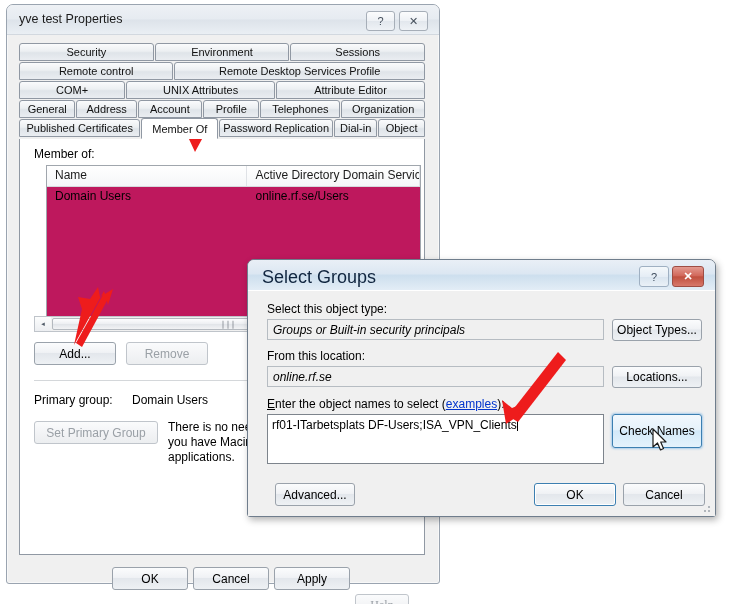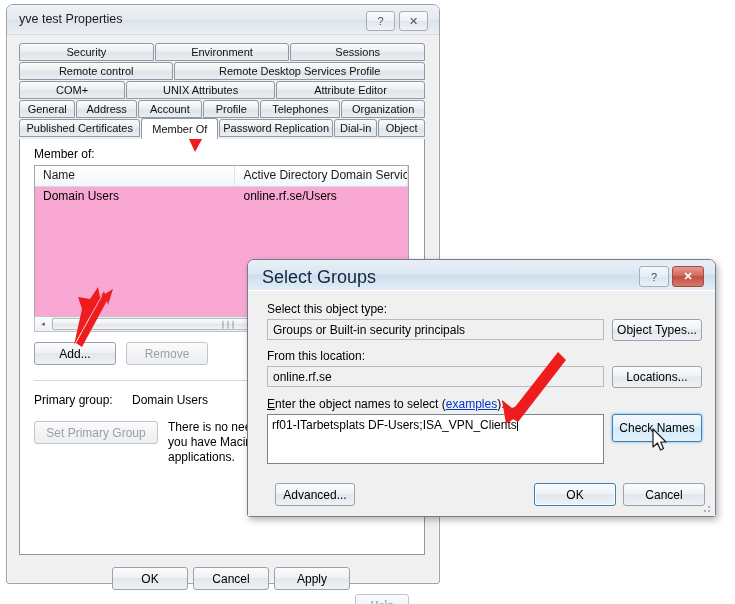--- a/index.html
+++ b/index.html
@@ -65,22 +65,22 @@
 
   .tabpage {
     position: absolute; left: 12px; top: 105px; width: 404px; height: 415px;
     background: #ffffff; border: 1px solid #9098a3; border-top: none;
   }
 
   .field-label { position: absolute; font-size: 12px; color: #000; }
 
   
   .listview {
-    position: absolute; left: 14px; top: 26px; width: 373px; height: 150px;
-    background: #f9a8d4; border: 1px solid #a0a6ad;
+    position: absolute; left: 26px; top: 26px; width: 373px; height: 150px;
+    background: #be185d; border: 1px solid #a0a6ad;
   }
   .lv-header { display: flex; height: 20px; border-bottom: 1px solid #d6d9dd;
     background: linear-gradient(to bottom, #ffffff 0%, #f5f6f8 100%); }
   .lv-th { font-size: 12px; color: #1b1b1b; padding: 2px 0 0 8px;
     border-right: 1px solid #dfe2e6; overflow: hidden; white-space: nowrap; }
   .lv-row { display: flex; height: 20px; }
   .lv-td { font-size: 12px; color: #000; padding: 2px 0 0 8px; overflow: hidden; white-space: nowrap; }
 
   .hscroll {
     position: absolute; left: 14px; top: 177px; width: 373px; height: 16px;
@@ -144,21 +144,21 @@
   .sg-help {
     position: absolute; right: 46px; top: 6px; width: 28px; height: 19px;
     border: 1px solid #9fb0c2; border-radius: 3px;
     background: linear-gradient(to bottom, #f4f8fb 0%, #e5edf5 50%, #d9e4ef 52%, #eaf1f7 100%);
     display: flex; align-items: center; justify-content: center;
     font-size: 11px; color: #3f4d5e;
   }
   .ro-field {
     position: absolute; background: #f0f0f0;
     border: 1px solid #b6bcc2; box-sizing: border-box;
-    font-size: 12px; color: #000; padding: 3px 0 0 5px;
+    font-size: 12px; color: #000; padding: 3px 0 0 5px; font-style: italic;
   }
   .edit-area {
     position: absolute; background: #ffffff;
     border: 1px solid #7d848c; box-sizing: border-box;
     font-size: 12px; color: #000; padding: 3px 0 0 4px;
   }
   .caret { display: inline-block; width: 1px; height: 12px; background: #000;
     vertical-align: -2px; margin-left: 0px; }
   .link { color: #0033cc; text-decoration: underline; }
   .accesskey { text-decoration: underline; }
@@ -289,21 +289,21 @@
       <div class="btn" style="left:364px; top:75px; width:90px; height:22px;">Locations...</div>
 
       <div class="field-label" style="left:19px; top:106px;">
         <span class="accesskey">E</span><span>nter the object names to select (</span><span class="link">examples</span><span>):</span>
       </div>
 
       <div class="edit-area" style="left:19px; top:123px; width:337px; height:50px;">
         <span>rf01-ITarbetsplats DF-Users;ISA_VPN_Clients</span><span class="caret"></span>
       </div>
 
-      <div class="btn hover" style="left:364px; top:123px; width:90px; height:28px;">Check Names</div>
+      <div class="btn hover" style="left:364px; top:123px; width:90px; height:34px;">Check Names</div>
 
       <div class="btn" style="left:27px; top:192px; width:80px; height:23px;">Advanced...</div>
       <div class="btn default" style="left:286px; top:192px; width:82px; height:23px;">OK</div>
       <div class="btn" style="left:375px; top:192px; width:82px; height:23px;">Cancel</div>
 
       <div class="grip">
         <i style="left:8px; top:8px;"></i>
           <i style="left:4px; top:8px;"></i>
           <i style="left:8px; top:4px;"></i>
       </div>

